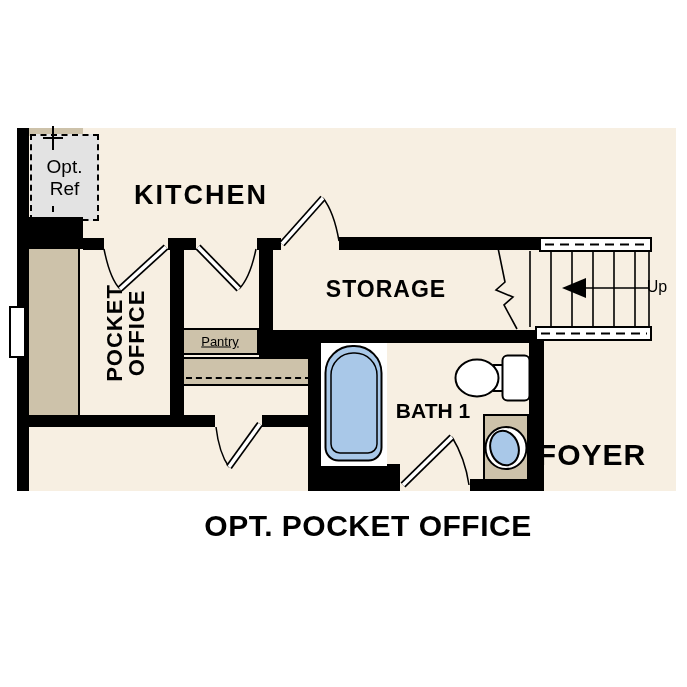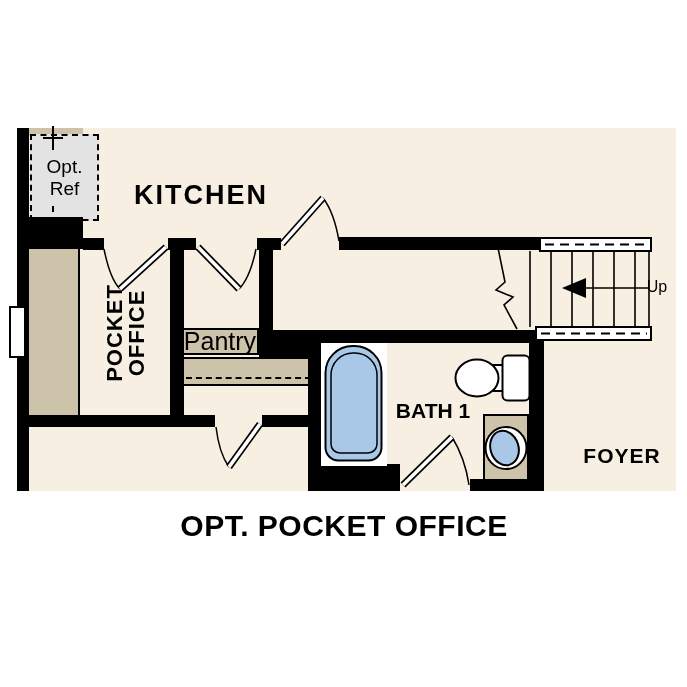--- a/index.html
+++ b/index.html
@@ -16,21 +16,21 @@
   .lbl{position:absolute;transform:translate(-50%,-50%);color:var(--ink);
        font-weight:bold;white-space:nowrap;line-height:1;}
   .lbl.light{font-weight:normal;}
   .optref{background:var(--appliance);border:2px dashed var(--ink);box-sizing:border-box;
           display:flex;flex-direction:column;align-items:center;justify-content:center;
           font-size:19px;line-height:1.15;color:var(--ink);}
   .window{background:#fff;border:2px solid var(--ink);box-sizing:border-box;}
   .vlabel{display:flex;flex-direction:column;align-items:center;
           transform:translate(-50%,-50%) rotate(-90deg);line-height:0.98;letter-spacing:1px;}
   svg{position:absolute;left:0;top:0;}
-  .caption{font-size:30px;letter-spacing:0.5px;}
+  .caption{font-size:30px;letter-spacing:0.5px;margin-left:24px;}
 </style>
 </head>
 <body>
 
 <div class="stage">
 
   <div class="abs floor" style="left:29px;top:128px;width:647px;height:363px;"></div>
 
   <div class="abs wood" style="left:29px;top:128px;width:54px;height:8px;"></div>
   <div class="abs wood" style="left:29px;top:249px;width:51px;height:166px;border-right:2px solid var(--ink);"></div>
@@ -133,24 +133,25 @@
     </g>
   </svg>
 
   <div class="lbl" style="left:201px;top:187px;font-size:27px;letter-spacing:2px;margin-top:8px;">KITCHEN</div>
 
   <div class="lbl vlabel" style="left:126px;top:333px;font-size:22px;">
     <div>POCKET</div>
     <div>OFFICE</div>
   </div>
 
+  <div class="lbl" style="left:386px;top:289px;font-size:23px;letter-spacing:1px;">STORAGE</div>
 
-  <div class="lbl light" style="left:220px;top:341px;font-size:25px;">Pantry</div>
+  <div class="lbl light" style="left:220px;top:341px;font-size:13px;text-decoration:underline;">Pantry</div>
 
   <div class="lbl" style="left:433px;top:410px;font-size:21px;">BATH 1</div>
 
-  <div class="lbl" style="left:622px;top:455px;font-size:21px;letter-spacing:1px;">FOYER</div>
+  <div class="lbl" style="left:592px;top:455px;font-size:30px;letter-spacing:1px;">FOYER</div>
 
   <div class="lbl light" style="left:657px;top:287px;font-size:16px;">Up</div>
 
   <div class="lbl caption" style="left:344px;top:526px;">OPT. POCKET OFFICE</div>
 
 </div>
 
 </body></html>

